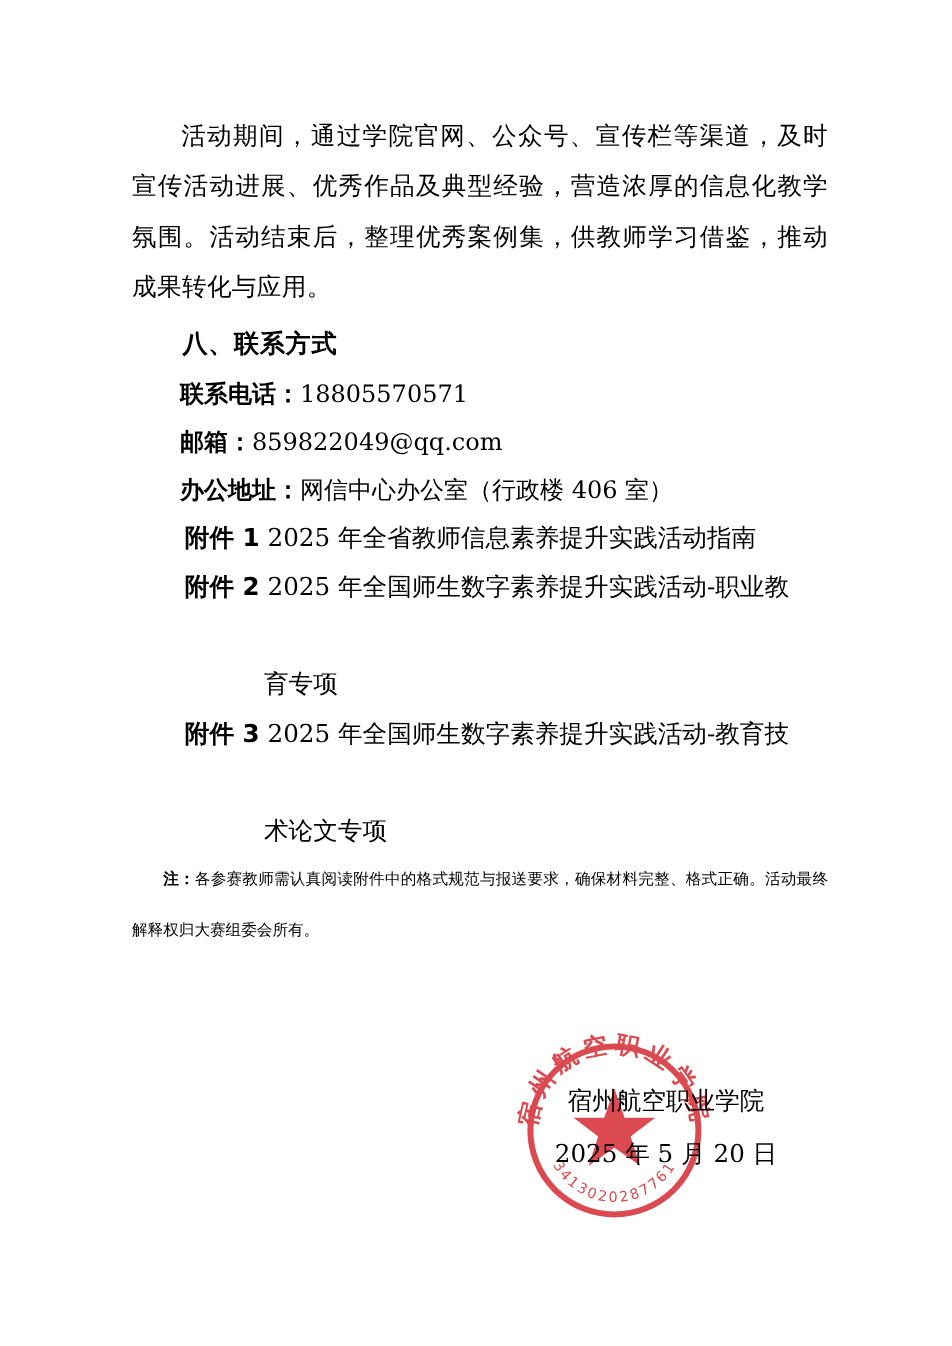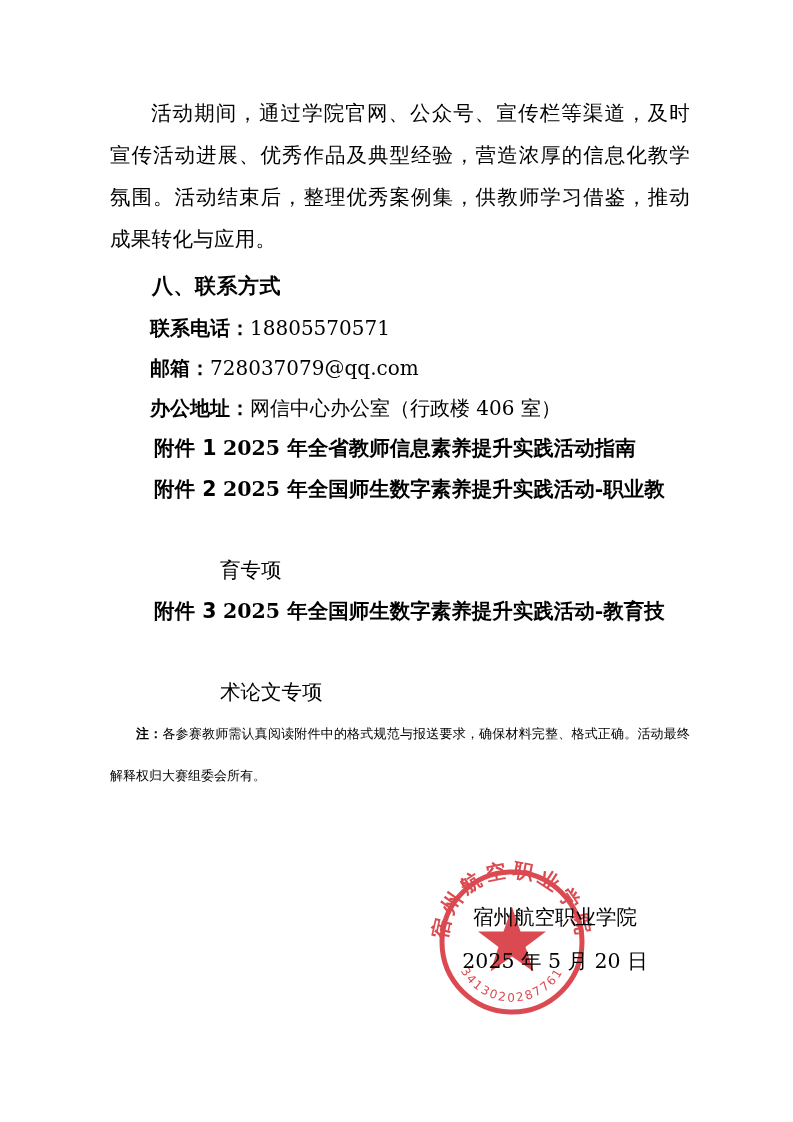--- a/index.html
+++ b/index.html
@@ -63,21 +63,21 @@
     margin: 0;
     padding-left: 44px;
     text-indent: 0;
   }
   .attach-line .tag {
     font-weight: bold;
     font-family: "DejaVu Sans", "Liberation Sans", sans-serif;
     margin-top: 12px;
   }
   .attach-line .body {
-    font-weight: bold;
+    font-weight: normal;
   }
   .attach-line.cont {
     padding-left: 110px;
     margin-top: 40px;
   }
   .note {
     font-size: 13px;
     line-height: 42px;
     margin: 0;
     text-indent: 2em;
@@ -123,21 +123,21 @@
 
     <p class="para indent2">活动期间，通过学院官网、公众号、宣传栏等渠道，及时宣传活动进展、优秀作品及典型经验，营造浓厚的信息化教学氛围。活动结束后，整理优秀案例集，供教师学习借鉴，推动成果转化与应用。</p>
 
     <div class="spacer-sm"></div>
 
     <h2 class="heading">八、联系方式</h2>
 
 
     <p class="contact-line"><span>联系电话：</span><span class="val">18805570571</span></p>
 
-    <p class="contact-line"><span>邮箱：</span><span class="val">728037079@qq.com</span></p>
+    <p class="contact-line"><span>邮箱：</span><span class="val">859822049@qq.com</span></p>
 
     <p class="contact-line"><span>办公地址：</span><span class="val">网信中心办公室（行政楼 406 室）</span></p>
 
 
     <p class="attach-line"><span class="tag">附件 1</span> <span class="body">2025 年全省教师信息素养提升实践活动指南</span></p>
 
     <p class="attach-line"><span class="tag">附件 2</span> <span class="body">2025 年全国师生数字素养提升实践活动-职业教</span></p>
     <p class="attach-line cont">育专项</p>
 
     <p class="attach-line"><span class="tag">附件 3</span> <span class="body">2025 年全国师生数字素养提升实践活动-教育技</span></p>

